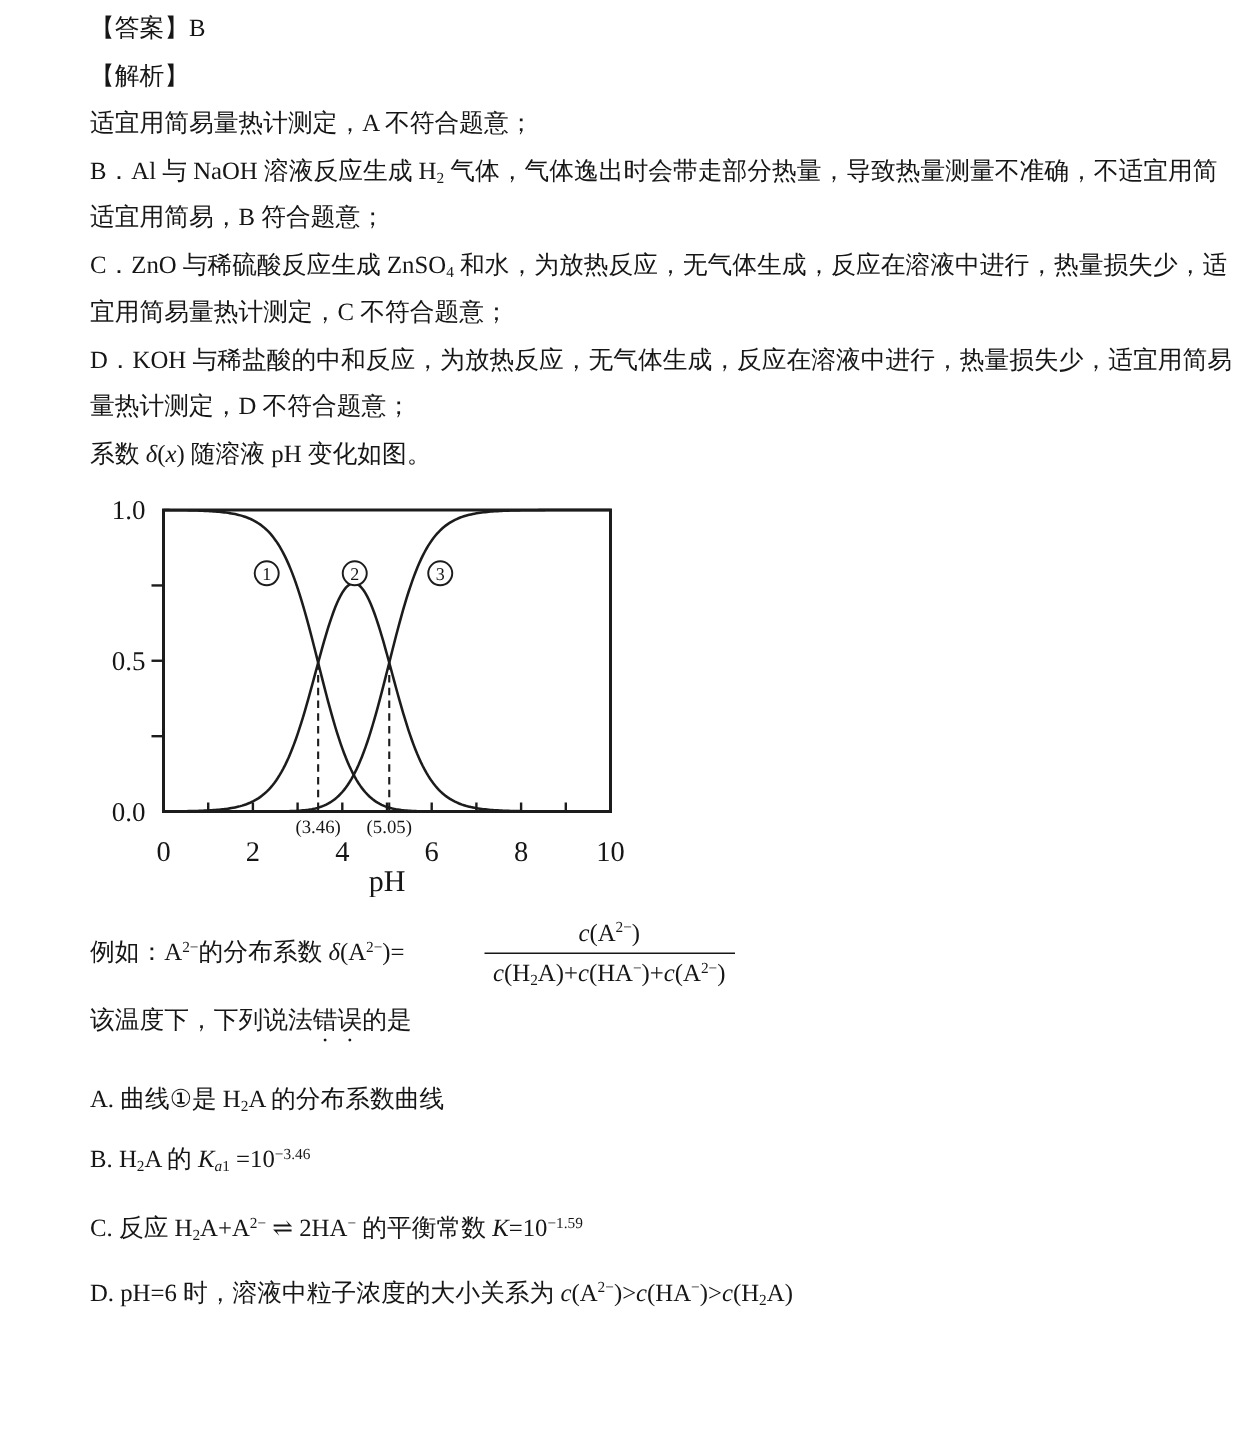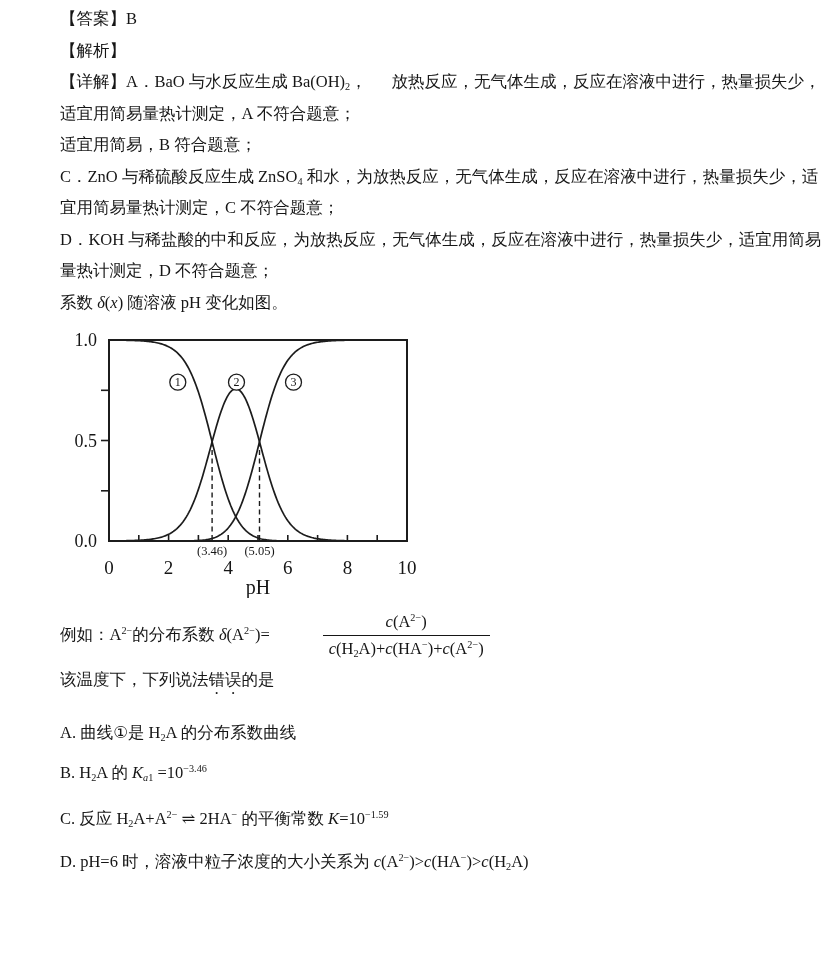--- a/index.html
+++ b/index.html
@@ -34,22 +34,22 @@
 </style>
 </head>
 <body>
 
 <div class="page">
 
   <div class="line"><span>【答案】</span><span>B</span></div>
 
   <div class="line">【解析】</div>
 
-  <div class="line">【详解】A．BaO 与水反应生成 Ba(OH)<sub>2</sub>，  放热反应，无气体生成，反应在溶液中进行，热量损失少，</div>
   <div class="line">适宜用简易量热计测定，A 不符合题意；</div>
+  <div class="line">B．Al 与 NaOH 溶液反应生成 H<sub>2</sub> 气体，气体逸出时会带走部分热量，导致热量测量不准确，不适宜用简</div>
   <div class="line">适宜用简易，B 符合题意；</div>
   <div class="line">C．ZnO 与稀硫酸反应生成 ZnSO<sub>4</sub> 和水，为放热反应，无气体生成，反应在溶液中进行，热量损失少，适</div>
   <div class="line">宜用简易量热计测定，C 不符合题意；</div>
   <div class="line">D．KOH 与稀盐酸的中和反应，为放热反应，无气体生成，反应在溶液中进行，热量损失少，适宜用简易</div>
   <div class="line">量热计测定，D 不符合题意；</div>
 
   <div class="line">系数 <i>δ</i>(<i>x</i>) 随溶液 pH 变化如图。</div>
 
   <div class="chart-wrap">
     <svg id="dist-chart" width="376" height="270" viewBox="0 0 376 270">

